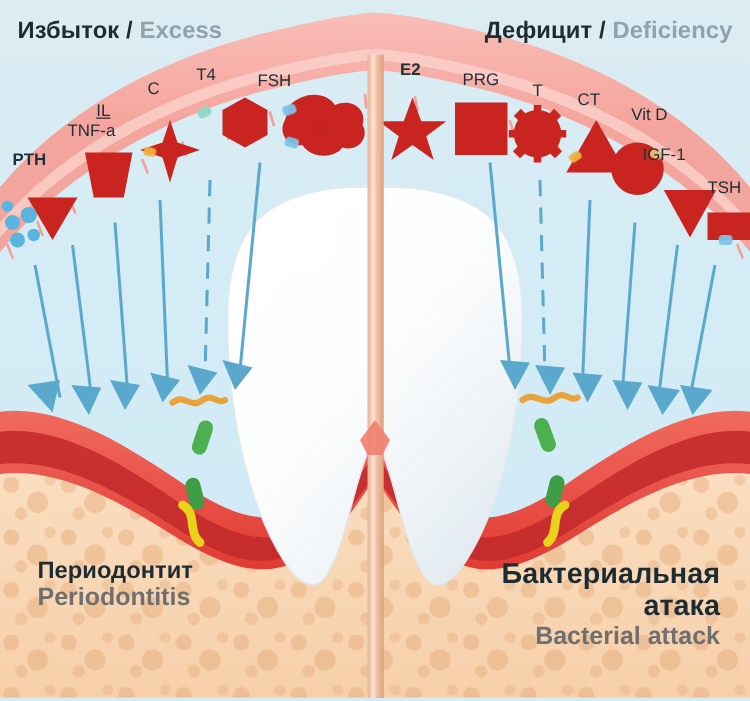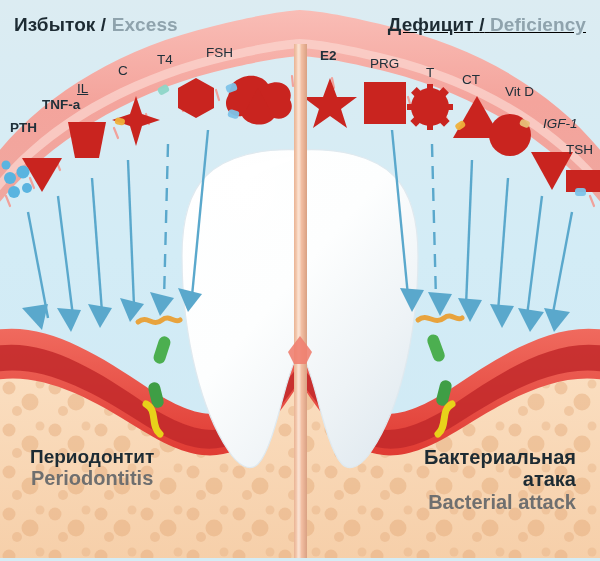--- a/index.html
+++ b/index.html
@@ -10,30 +10,30 @@
     overflow:hidden;
   }
   #stage{position:relative;width:600px;height:558px;overflow:hidden;background:#d9eaf1;}
   #art{position:absolute;left:0;top:0;width:600px;height:561px;}
 
   .ttl{position:absolute;font-weight:bold;font-size:19px;letter-spacing:.1px;white-space:nowrap;}
   .ttl .ru{color:#1d2b33;}
   .ttl .sep{color:#1d2b33;font-weight:bold;}
   .ttl .en{color:#8fa3ad;}
   #title-left{left:14px;top:14px;}
-  #title-right{right:14px;top:14px;text-align:right;text-decoration:underline;}
+  #title-right{right:14px;top:14px;text-align:right;}
 
   .hlabel{position:absolute;font-size:13.5px;color:#20303a;white-space:nowrap;font-family:"Liberation Sans", sans-serif;}
 
-  .botlbl{position:absolute;font-weight:bold;line-height:1.12;white-space:nowrap;text-align:center;}
+  .botlbl{position:absolute;font-weight:bold;line-height:1.12;white-space:nowrap;}
   .botlbl .ru{display:block;color:#1d2b33;font-size:19px;}
   .botlbl .en{display:block;color:#6f6f6f;font-size:20px;}
   #lbl-perio{left:30px;top:446px;}
   #lbl-bact{right:24px;top:446px;text-align:right;}
-  #lbl-bact .ru{font-size:20px;}
+  #lbl-bact .ru{font-size:23px;}
 </style>
 </head>
 <body>
 
 <div id="stage">
 
   <svg id="art" viewBox="0 0 600 561">
     <defs>
       <linearGradient id="bgGrad" x1="0" y1="0" x2="0" y2="1">
         <stop offset="0" stop-color="#dcecf2"></stop>
@@ -294,32 +294,32 @@
     <span class="en">Excess</span>
   </div>
 
   <div class="ttl" id="title-right">
     <span class="ru">Дефицит</span>
     <span class="sep">/</span>
     <span class="en">Deficiency</span>
   </div>
 
   <span class="hlabel" style="left:10px;  top:120px;font-weight:bold;">PTH</span>
-  <span class="hlabel" style="left:42px;  top:97px;font-weight:bold;">TNF-a</span>
+  <span class="hlabel" style="left:54px;  top:97px;">TNF-a</span>
   <span class="hlabel" style="left:77px;  top:81px;text-decoration:underline;">IL</span>
   <span class="hlabel" style="left:118px; top:63px;">C</span>
   <span class="hlabel" style="left:157px; top:52px;">T4</span>
-  <span class="hlabel" style="left:206px; top:45px;">FSH</span>
+  <span class="hlabel" style="left:206px; top:57px;">FSH</span>
 
   <span class="hlabel" style="left:320px; top:48px;font-weight:bold;">E2</span>
   <span class="hlabel" style="left:370px; top:56px;">PRG</span>
   <span class="hlabel" style="left:426px; top:65px;">T</span>
   <span class="hlabel" style="left:462px; top:72px;">CT</span>
   <span class="hlabel" style="left:505px; top:84px;">Vit D</span>
-  <span class="hlabel" style="left:543px; top:116px;font-style:italic;">IGF-1</span>
+  <span class="hlabel" style="left:514px; top:116px;">IGF-1</span>
   <span class="hlabel" style="left:566px; top:142px;">TSH</span>
 
   <div class="botlbl" id="lbl-perio">
     <span class="ru">Периодонтит</span>
     <span class="en">Periodontitis</span>
   </div>
 
   <div class="botlbl" id="lbl-bact">
     <span class="ru">Бактериальная</span>
     <span class="ru">атака</span>

